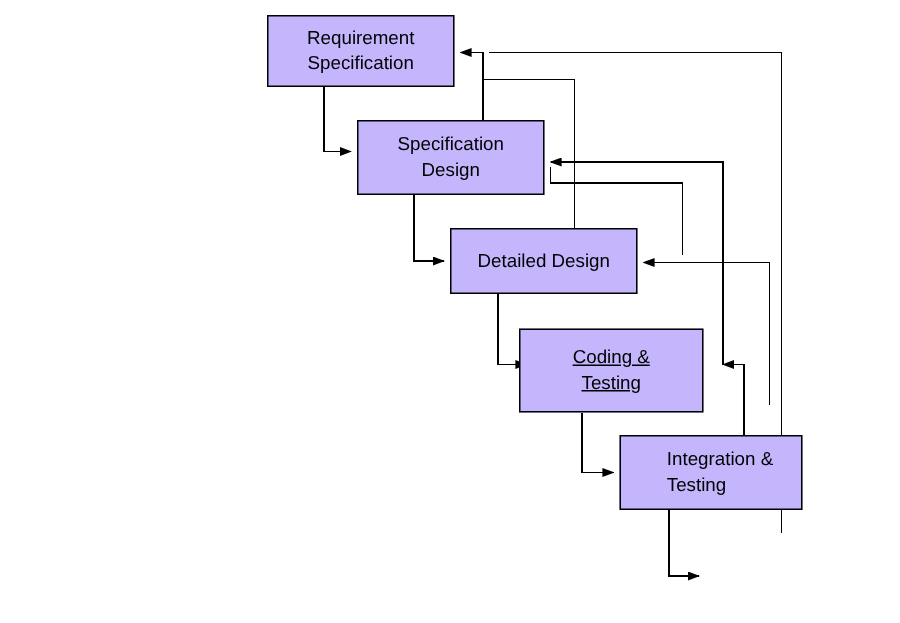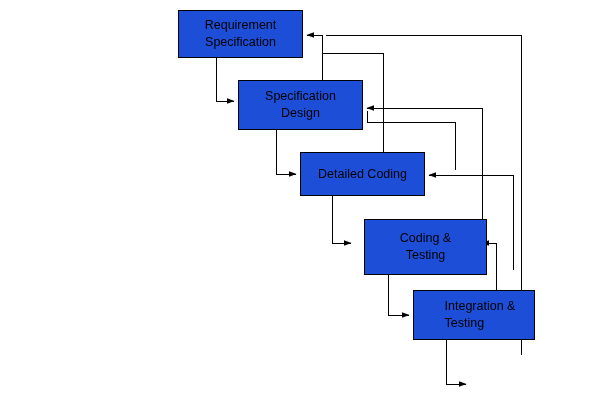--- a/index.html
+++ b/index.html
@@ -7,34 +7,34 @@
   body{
     width:600px;height:415px;position:relative;overflow:hidden;
     font-family:"Liberation Sans","DejaVu Sans",sans-serif;
     background:#ffffff;
   }
   #diagram-root{position:absolute;inset:0;width:600px;height:415px;}
   #edges-svg{position:absolute;left:0;top:0;width:600px;height:415px;}
   .phase-box{
     position:absolute;
     box-sizing:border-box;
-    background:#1d4ed8;
+    background:#c4b5fd;
     border:1px solid #000000;
     display:flex;align-items:center;justify-content:center;
     text-align:center;
     color:#000000;
     font-size:12.5px;
     line-height:1.35;
     z-index:5;
   }
   .phase-label{display:block;white-space:pre-line;padding:0 6px;}
   #box-requirement-specification{left:178px;top:10px;width:125px;height:48px;}
   #box-architectural-design{left:238px;top:80px;width:125px;height:50px;}
   #box-detailed-design{left:300px;top:152px;width:125px;height:44px;}
-  #box-coding-testing{left:364px;top:219px;width:123px;height:56px;}
+  #box-coding-testing{left:346px;top:219px;width:123px;height:56px;text-decoration:underline;}
   #box-integration-testing{left:413px;top:290px;width:122px;height:50px;
       justify-content:center;text-align:left;}
   #box-integration-testing .phase-label{padding-left:18px;}
   #box-operation-maintenance{left:470px;top:355px;width:125px;height:55px;}
 </style>
 </head>
 <body>
 
 <div id="diagram-root">
 
@@ -78,21 +78,21 @@
     <span class="phase-label">Requirement
 Specification</span>
   </div>
 
   <div class="phase-box" id="box-architectural-design">
     <span class="phase-label">Specification
 Design</span>
   </div>
 
   <div class="phase-box" id="box-detailed-design">
-    <span class="phase-label">Detailed Coding</span>
+    <span class="phase-label">Detailed Design</span>
   </div>
 
   <div class="phase-box" id="box-coding-testing">
     <span class="phase-label">Coding &amp;
 Testing</span>
   </div>
 
   <div class="phase-box" id="box-integration-testing">
     <span class="phase-label">Integration &amp;
 Testing</span>

